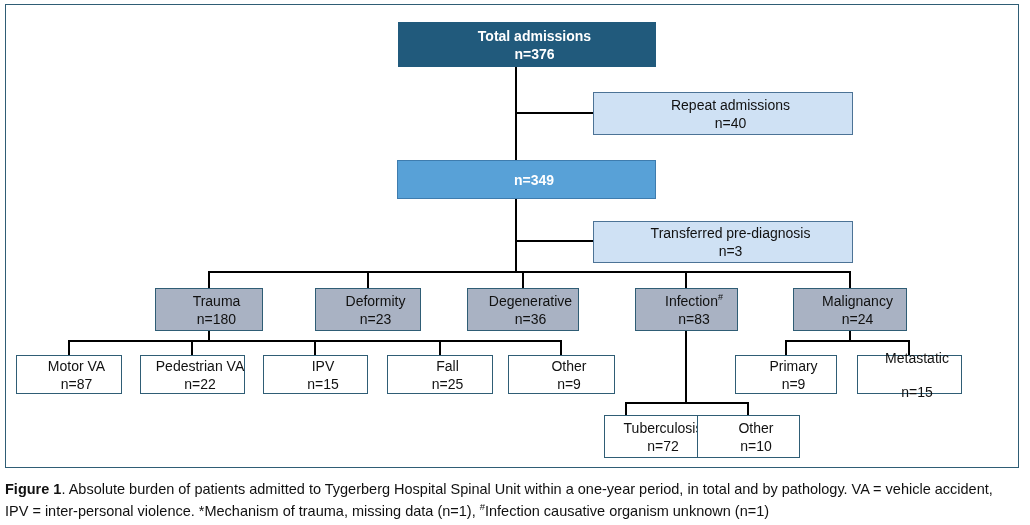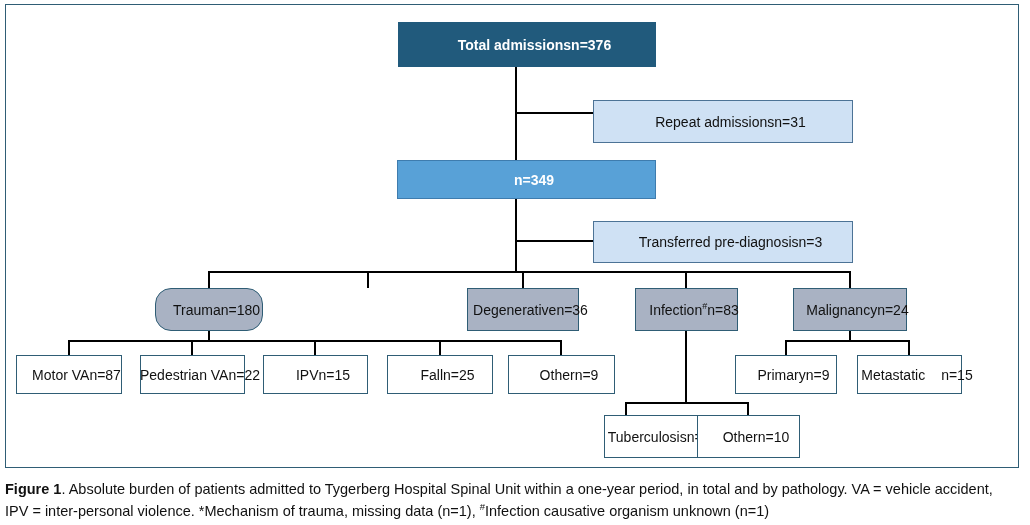--- a/index.html
+++ b/index.html
@@ -18,21 +18,21 @@
     position:relative;width:1030px;height:525px;
     font-family:"Liberation Sans","DejaVu Sans",sans-serif;
     color:#1a1a1a;overflow:hidden;background:#ffffff;
   }
   .frame{
     position:absolute;left:5px;top:4px;width:1014px;height:464px;
     border:1.5px solid var(--frame-border);box-sizing:border-box;background:#ffffff;
   }
   .node{
     position:absolute;box-sizing:border-box;
-    display:flex;align-items:center;justify-content:center;
+    display:flex;flex-direction:column;align-items:center;justify-content:center;
     text-align:center;font-size:14px;line-height:18px;padding-left:15px;
   }
   .node .nl,.node .nn{white-space:nowrap;}
   .dark{background:var(--dark-fill);color:#ffffff;font-weight:bold;border:1px solid var(--dark-fill);}
   .med{background:var(--medium-fill);color:#ffffff;font-weight:bold;border:1.5px solid var(--medium-border);}
   .light{background:var(--light-fill);color:#111111;border:1px solid var(--light-border);}
   .cat{background:var(--category-fill);color:#111111;border:1.5px solid var(--box-border);}
   .leaf{background:#ffffff;color:#111111;border:1.5px solid var(--box-border);}
   .ln{position:absolute;background:var(--line);}
   sup.hash{font-size:9px;line-height:0;vertical-align:super;}
@@ -73,39 +73,43 @@
   <div class="ln" style="left:849px;top:331px;width:2px;height:11px;"></div>
   <div class="ln" style="left:786px;top:340px;width:124px;height:2px;"></div>
   <div class="ln" style="left:785px;top:340px;width:2px;height:15px;"></div>
   <div class="ln" style="left:908px;top:340px;width:2px;height:15px;"></div>
 
   <div class="node dark" style="left:398px;top:22px;width:258px;height:45px;">
     <div class="nl">Total admissions</div>
     <div class="nn">n=376</div>
   </div>
 
-  <div class="node light" style="left:593px;top:100px;width:260px;height:43px;">
+  <div class="node light" style="left:593px;top:92px;width:260px;height:43px;">
     <div class="nl">Repeat admissions</div>
-    <div class="nn">n=31</div>
+    <div class="nn">n=40</div>
   </div>
 
   <div class="node med" style="left:397px;top:160px;width:259px;height:39px;">
     <div class="nn">n=349</div>
   </div>
 
   <div class="node light" style="left:593px;top:221px;width:260px;height:42px;">
     <div class="nl">Transferred pre-diagnosis</div>
     <div class="nn">n=3</div>
   </div>
 
-  <div class="node cat" style="left:155px;top:288px;width:108px;height:43px;border-radius:16px;">
+  <div class="node cat" style="left:155px;top:288px;width:108px;height:43px;">
     <div class="nl">Trauma</div>
     <div class="nn">n=180</div>
   </div>
 
+  <div class="node cat" style="left:315px;top:288px;width:106px;height:43px;">
+    <div class="nl">Deformity</div>
+    <div class="nn">n=23</div>
+  </div>
 
   <div class="node cat" style="left:467px;top:288px;width:112px;height:43px;">
     <div class="nl">Degenerative</div>
     <div class="nn">n=36</div>
   </div>
 
   <div class="node cat" style="left:635px;top:288px;width:103px;height:43px;">
     <div class="nl"><span>Infection</span><sup class="hash">#</sup></div>
     <div class="nn">n=83</div>
   </div>

